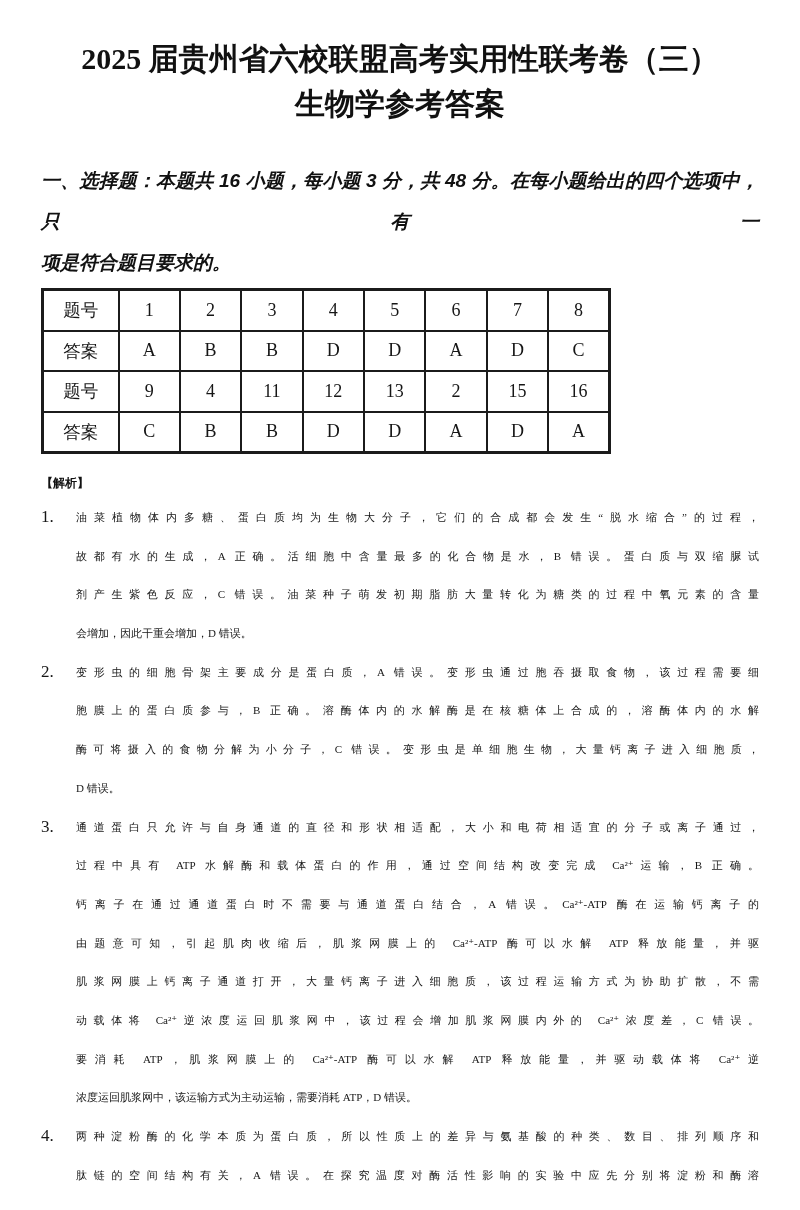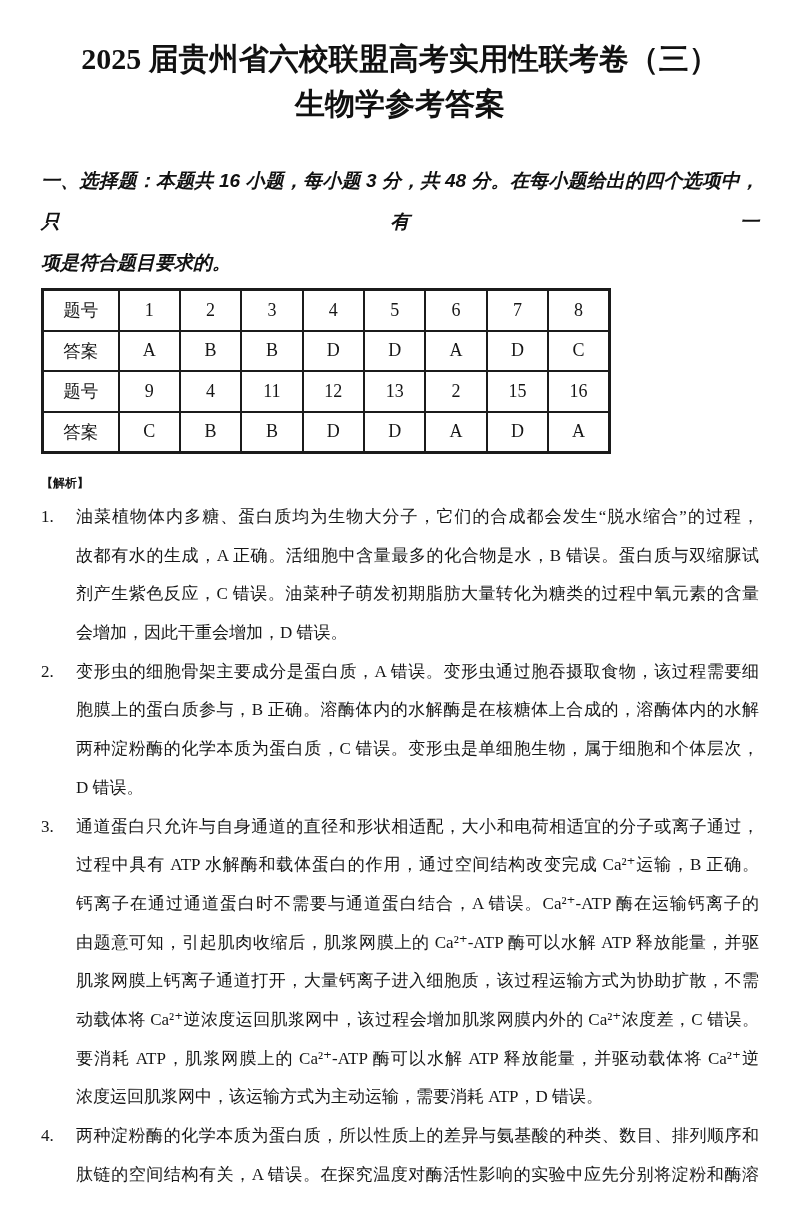--- a/index.html
+++ b/index.html
@@ -69,21 +69,21 @@
   }
   .analysis-item { display: flex; }
   .item-marker {
     flex: none;
     width: 35px;
     font-size: 17px;
     line-height: 38.7px;
   }
   .item-lines { flex: 1; min-width: 0; }
   .ln {
-    font-size: 17px;
+    font-size: 11px;
     line-height: 38.7px;
     height: 38.7px;
     overflow: hidden;
     text-align: justify;
     text-align-last: justify;
   }
   .ln.last {
     text-align: left;
     text-align-last: left;
   }
@@ -173,21 +173,21 @@
       <div class="ln">剂产生紫色反应，C 错误。油菜种子萌发初期脂肪大量转化为糖类的过程中氧元素的含量</div>
       <div class="ln last">会增加，因此干重会增加，D 错误。</div>
     </div>
   </div>
 
   <div class="analysis-item">
     <div class="item-marker">2.</div>
     <div class="item-lines">
       <div class="ln">变形虫的细胞骨架主要成分是蛋白质，A 错误。变形虫通过胞吞摄取食物，该过程需要细</div>
       <div class="ln">胞膜上的蛋白质参与，B 正确。溶酶体内的水解酶是在核糖体上合成的，溶酶体内的水解</div>
-      <div class="ln">两种淀粉酶的化学本质为蛋白质，C 错误。变形虫是单细胞生物，属于细胞和个体层次，</div>
+      <div class="ln">酶可将摄入的食物分解为小分子，C 错误。变形虫是单细胞生物，大量钙离子进入细胞质，</div>
       <div class="ln last">D 错误。</div>
     </div>
   </div>
 
   <div class="analysis-item">
     <div class="item-marker">3.</div>
     <div class="item-lines">
       <div class="ln">通道蛋白只允许与自身通道的直径和形状相适配，大小和电荷相适宜的分子或离子通过，</div>
       <div class="ln">过程中具有 ATP 水解酶和载体蛋白的作用，通过空间结构改变完成 Ca²⁺运输，B 正确。</div>
       <div class="ln">钙离子在通过通道蛋白时不需要与通道蛋白结合，A 错误。Ca²⁺-ATP 酶在运输钙离子的</div>

